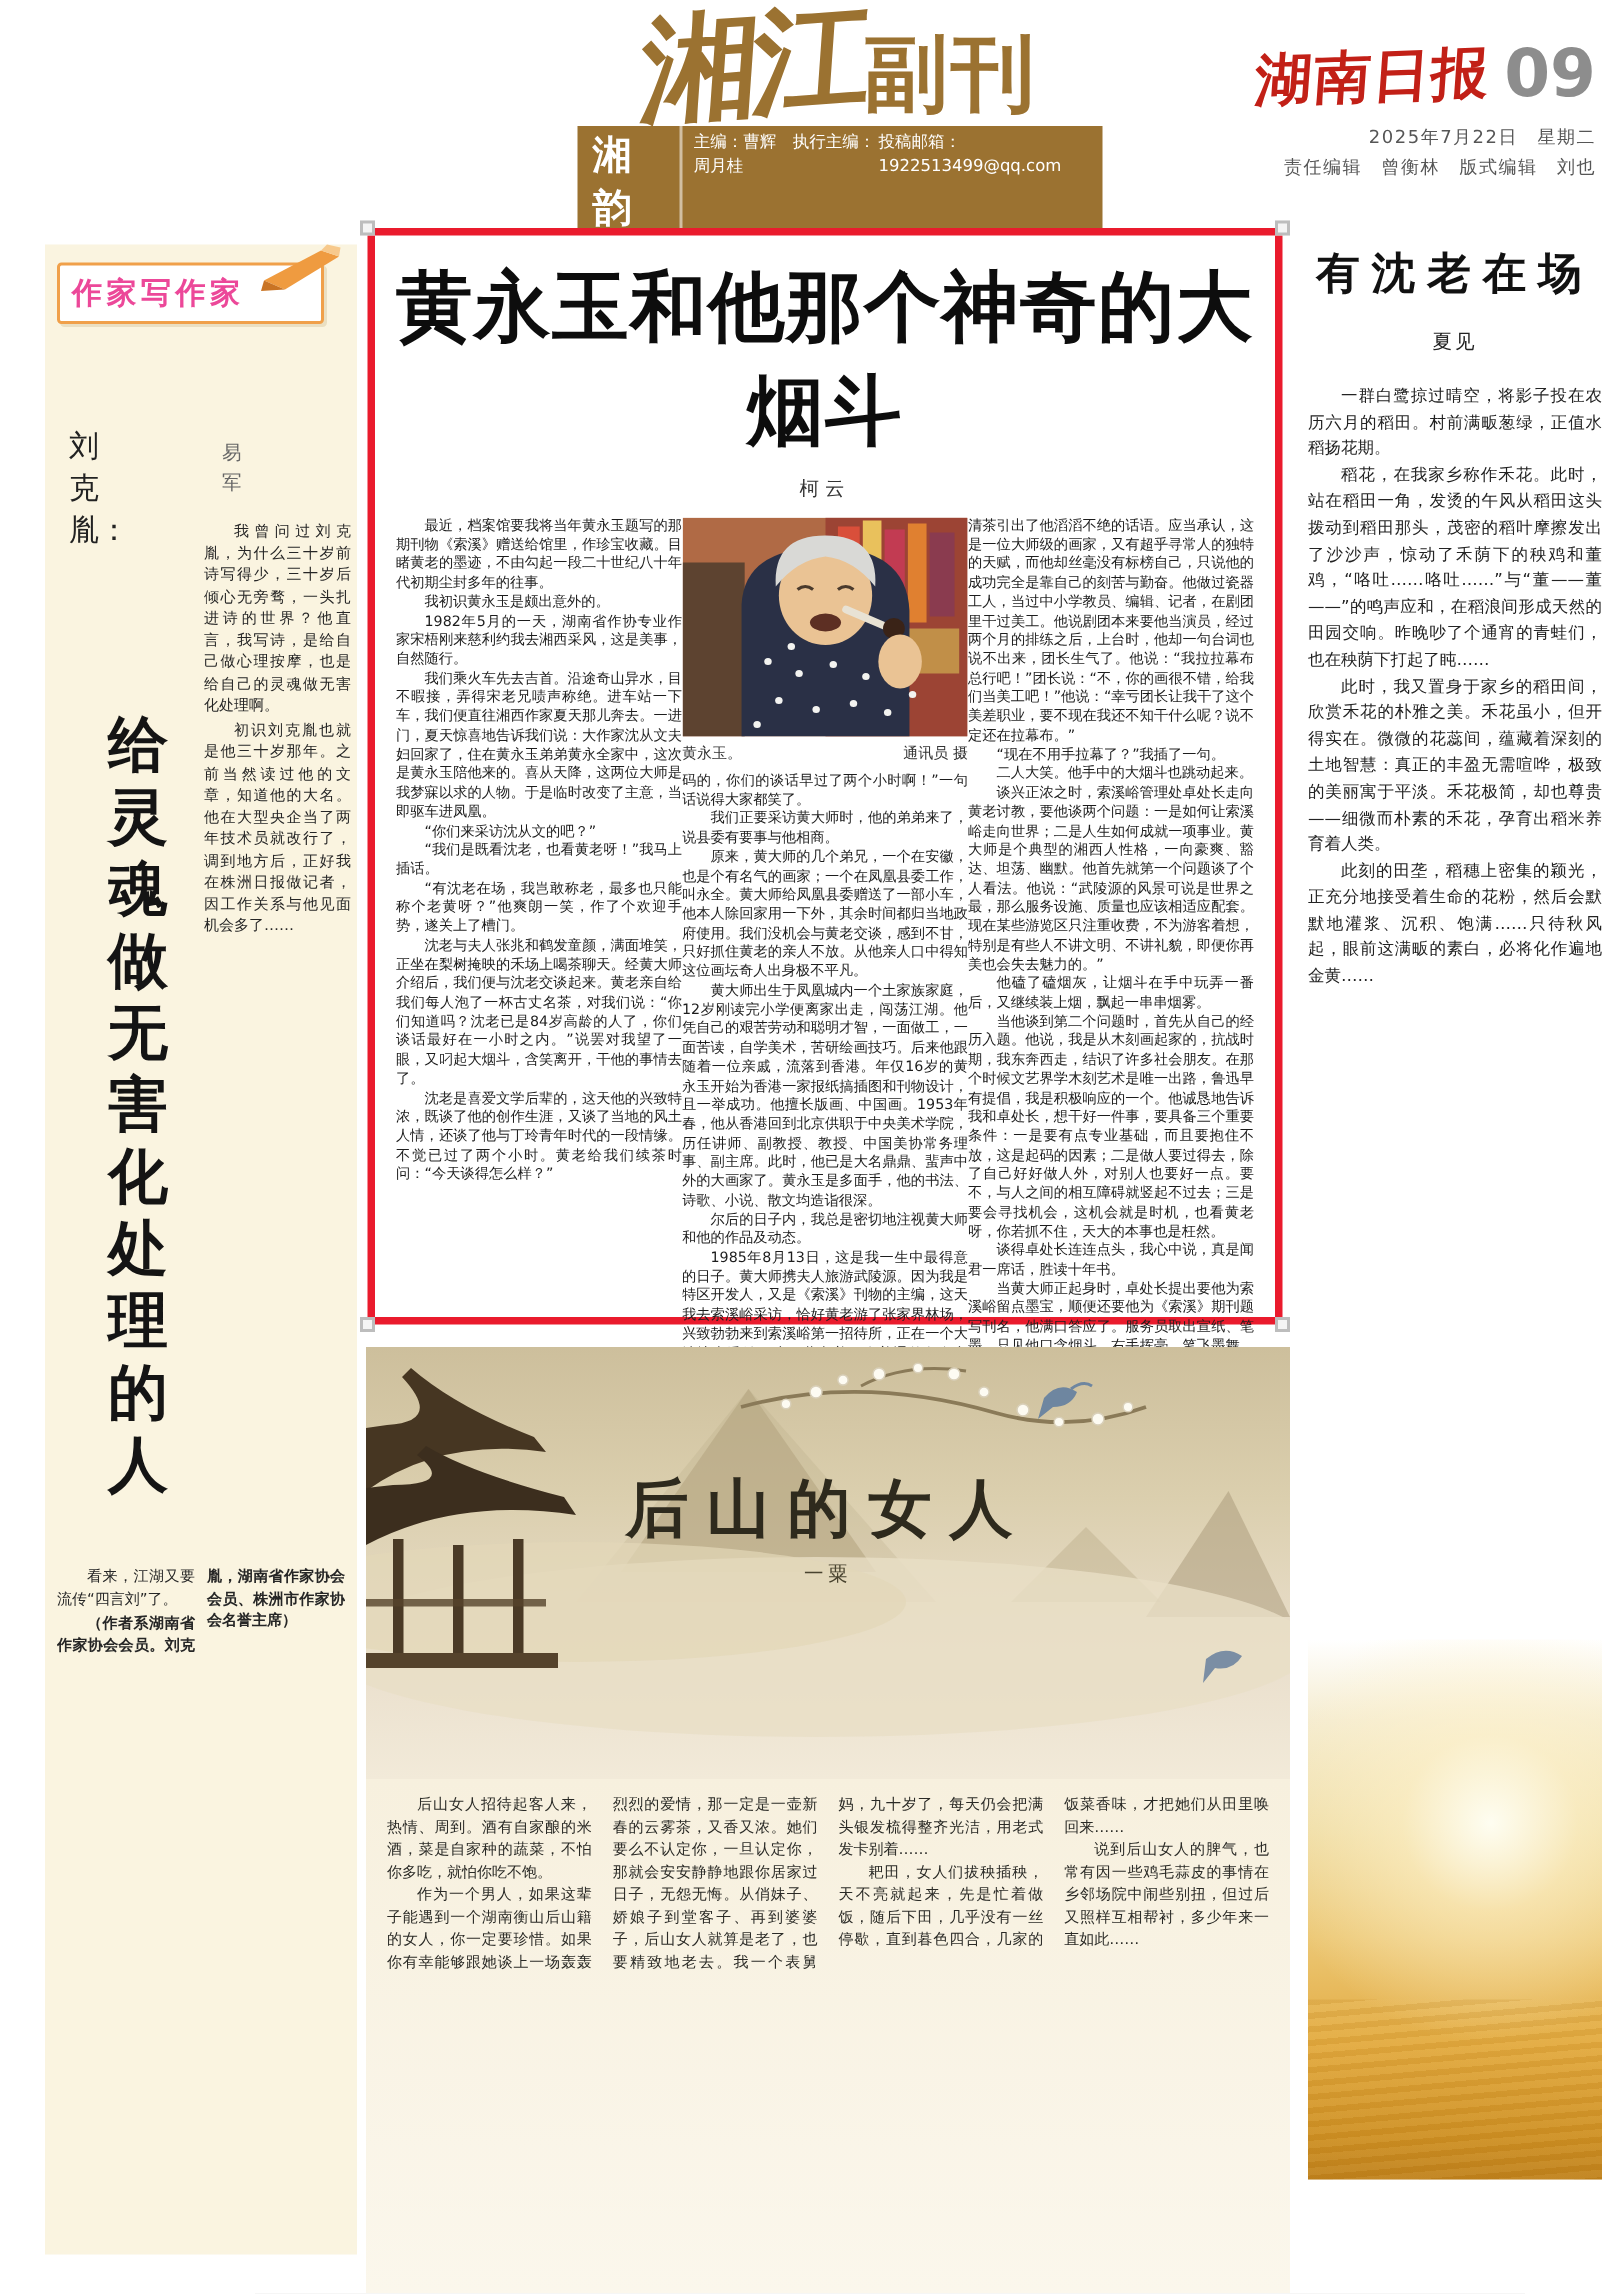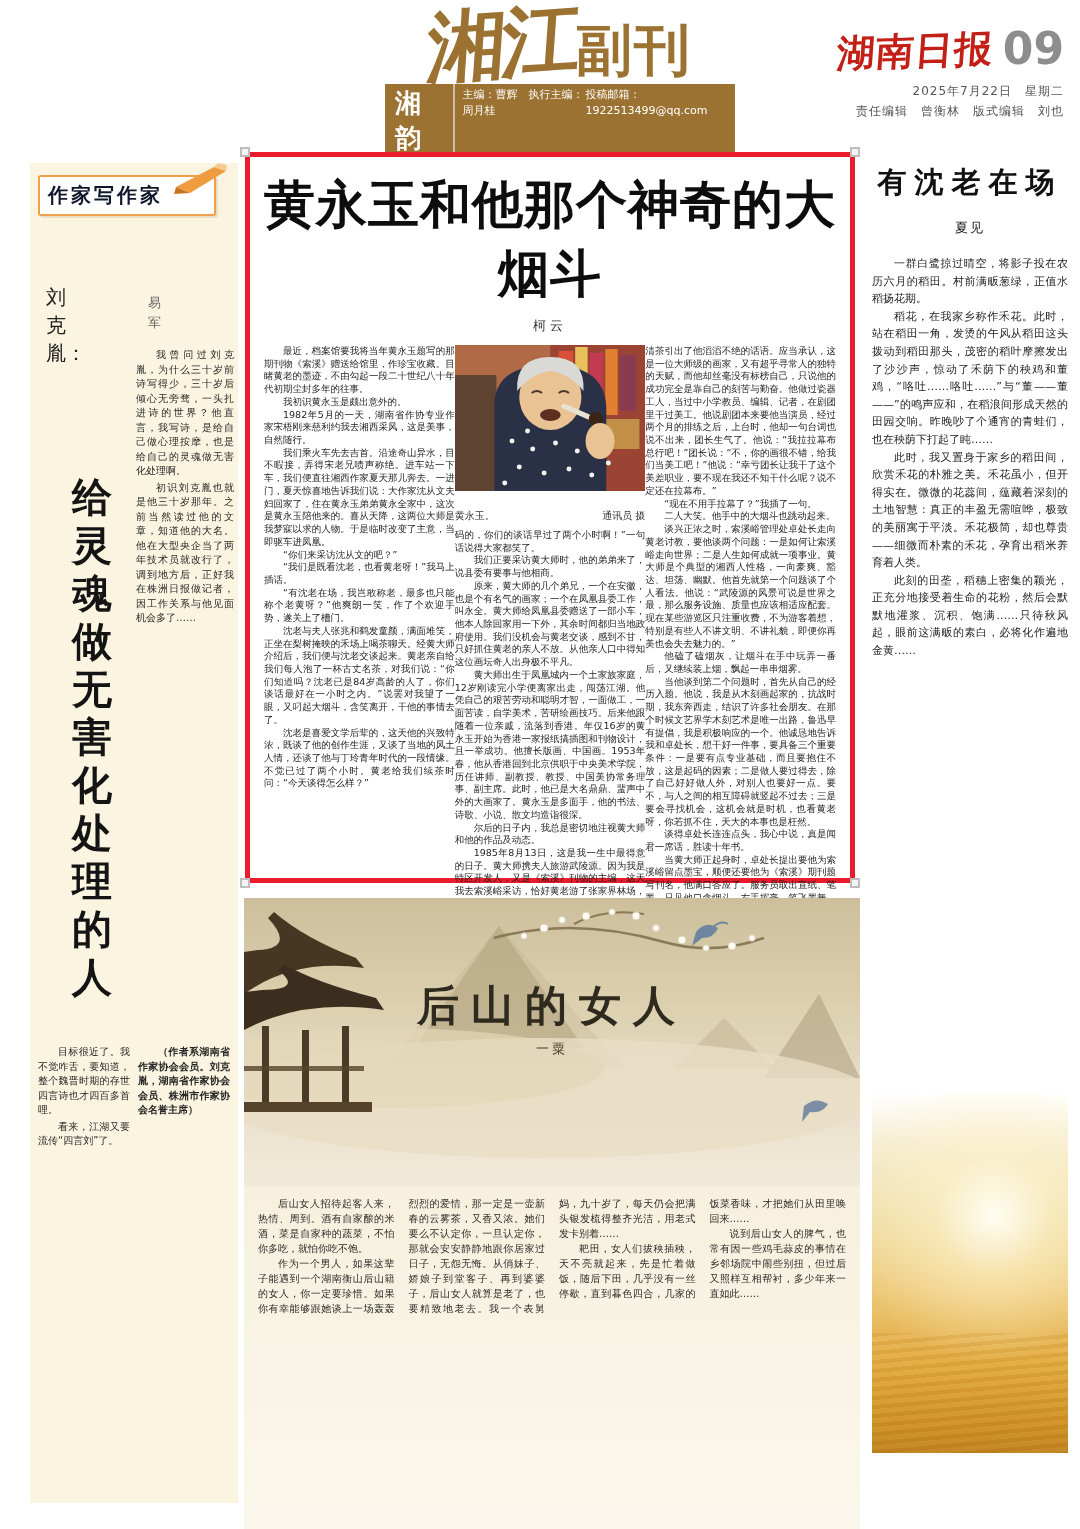--- a/index.html
+++ b/index.html
@@ -17,21 +17,21 @@
   .masthead-right { position:absolute; right:16px; top:26px; text-align:right; }
   .paper-line { display:flex; align-items:baseline; justify-content:flex-end; }
   .paper-name { color:#c22017; font-family:"DejaVu Serif","Liberation Serif",serif; font-weight:900; font-size:38px; transform:skewX(-6deg) rotate(-2deg); letter-spacing:1px; }
   .page-num { color:#8d8d8d; font-size:44px; font-weight:800; margin-left:10px; line-height:1; }
   .date-line { color:#565656; font-size:12px; margin-top:6px; letter-spacing:1px; }
   .staff-line { color:#565656; font-size:12px; margin-top:3px; letter-spacing:1px; }
 
   
   .left-panel { position:absolute; left:30px; top:163px; width:208px; height:1340px; background:#faf4e0; padding:12px 8px; }
   .banner { position:relative; border:2px solid #f0a04a; background:#fff; border-radius:3px; padding:5px 8px; width:178px; box-shadow:2px 2px 0 #eadfc2; }
-  .banner-label { color:#0f172a; font-weight:800; font-size:20px; letter-spacing:3px; }
+  .banner-label { color:#ec4899; font-weight:800; font-size:20px; letter-spacing:3px; }
   .pen-icon { position:absolute; right:-16px; top:-16px; width:60px; height:34px; }
   .lk-author { position:absolute; left:118px; top:130px; width:15px; font-size:13px; color:#666; line-height:1.5; word-break:break-all; }
   .lk-prefix { position:absolute; left:16px; top:120px; width:24px; font-size:20px; color:#222; line-height:1.4; word-break:break-all; }
   .lk-title  { position:absolute; left:42px; top:310px; width:46px; font-family:"DejaVu Serif","Liberation Serif",serif; font-size:40px; font-weight:800; color:#141414; line-height:1.2; word-break:break-all; }
   .lk-body-top { position:absolute; left:106px; top:185px; width:98px; height:690px; overflow:hidden; }
   .lk-body-bottom { position:absolute; left:8px; top:882px; width:192px; height:440px; overflow:hidden; column-count:2; column-gap:8px; }
   .lk-body-top p, .lk-body-bottom p { font-size:10px; line-height:1.45; text-align:justify; text-indent:2em; color:#262626; margin-bottom:2px; }
   .lk-body-bottom p.credit { font-weight:700; }
 
   
@@ -40,21 +40,21 @@
   .corner.tl { left:-10px; top:-10px; } .corner.tr { right:-10px; top:-10px; }
   .corner.bl { left:-10px; bottom:-10px; } .corner.br { right:-10px; bottom:-10px; }
   .main-title { text-align:center; font-size:51px; font-weight:900; color:#0d0d0d; letter-spacing:1px; margin:4px 0 8px; font-family:"DejaVu Sans","Liberation Sans",sans-serif; }
   .main-byline { text-align:center; font-size:13px; color:#333; margin-bottom:10px; letter-spacing:4px; }
   .main-cols { display:flex; height:608px; overflow:hidden; }
   .mcol { flex:1; overflow:hidden; }
   .mcol p { font-size:9.5px; line-height:1.34; text-align:justify; text-indent:2em; color:#1d1d1d; }
   .mcol p.no-indent { text-indent:0; }
   .photo-fig { margin-bottom:4px; }
   .photo-fig svg { display:block; width:100%; height:146px; }
-  .photo-caption { display:flex; justify-content:space-between; font-size:10px; color:#333; margin:18px 0 6px; }
+  .photo-caption { display:flex; justify-content:space-between; font-size:10px; color:#333; margin:4px 0 6px; }
 
   
   .mountain-section { position:absolute; left:244px; top:898px; width:616px; height:631px; overflow:hidden; }
   .mountain-art { position:relative; height:288px; background:linear-gradient(180deg,#cdbf9c 0%,#dbcfae 35%,#e9decb 70%,#f2ead9 100%); overflow:hidden; }
   .mountain-art svg { position:absolute; inset:0; }
   .mountain-title { position:absolute; left:50%; top:80px; transform:translateX(-50%); font-family:"DejaVu Serif","Liberation Serif",serif; font-size:42px; font-weight:700; color:#2e2a1d; letter-spacing:12px; white-space:nowrap; }
   .mountain-author { position:absolute; left:50%; top:142px; transform:translateX(-50%); font-size:13px; color:#49432f; letter-spacing:3px; }
   .mountain-text { height:343px; background:linear-gradient(180deg,#f7f0de,#fbf7ec); padding:10px 14px; column-count:4; column-gap:14px; overflow:hidden; }
   .mountain-text p { font-size:10px; line-height:1.5; text-align:justify; text-indent:2em; color:#2a2a26; }
 
@@ -109,21 +109,20 @@
       </svg>
     </div>
     <div class="lk-prefix">刘克胤：</div>
     <div class="lk-author">易军</div>
     <div class="lk-title">给灵魂做无害化处理的人</div>
     <div class="lk-body-top">
         <p>我曾问过刘克胤，为什么三十岁前诗写得少，三十岁后倾心无旁骛，一头扎进诗的世界？他直言，我写诗，是给自己做心理按摩，也是给自己的灵魂做无害化处理啊。</p>
         <p>初识刘克胤也就是他三十岁那年。之前当然读过他的文章，知道他的大名。他在大型央企当了两年技术员就改行了，调到地方后，正好我在株洲日报做记者，因工作关系与他见面机会多了……</p>
       </div>
     <div class="lk-body-bottom">
-        <p>目标很近了。我不觉咋舌，要知道，整个魏晋时期的存世四言诗也才四百多首哩。</p>
         <p>看来，江湖又要流传“四言刘”了。</p>
         <p class="credit">（作者系湖南省作家协会会员。刘克胤，湖南省作家协会会员、株洲市作家协会名誉主席）</p>
       </div>
   </div>
 
   <div class="main-box">
     <div class="corner tl"></div>
     <div class="corner tr"></div>
     <div class="corner bl"></div>
     <div class="corner br"></div>

